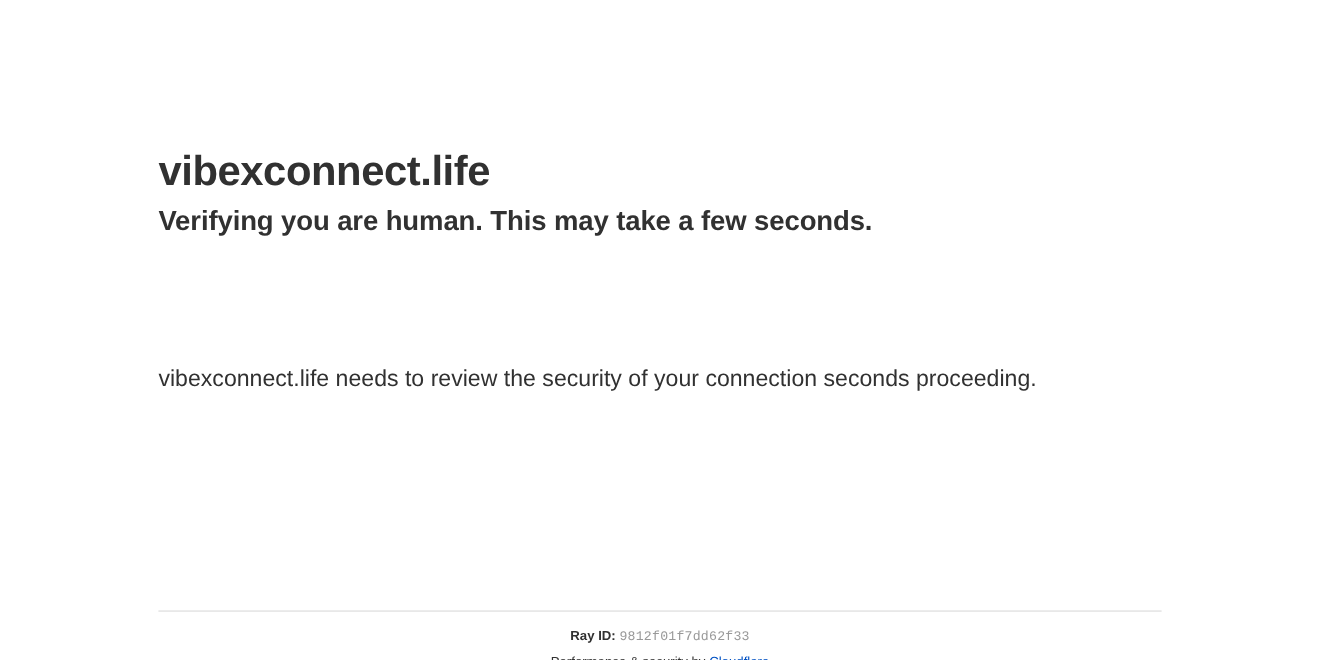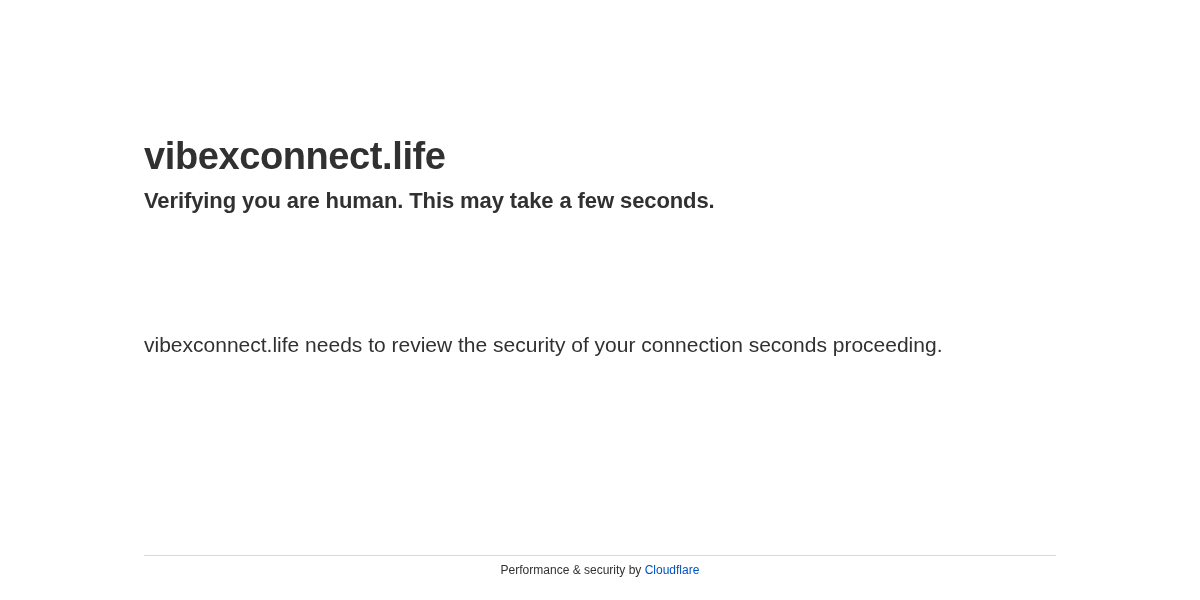--- a/index.html
+++ b/index.html
@@ -37,21 +37,21 @@
     font-size: 38px;
     font-weight: 700;
     line-height: 46px;
     letter-spacing: -0.4px;
     color: #313131;
     white-space: nowrap;
   }
 
   .subheadline {
     margin-top: 8px;
-    font-size: 22px;
+    font-size: 25px;
     font-weight: 700;
     line-height: 28px;
     letter-spacing: -0.1px;
     color: #313131;
     white-space: nowrap;
   }
 
   
   .widget-slot {
     margin-top: 22px;
@@ -131,20 +131,24 @@
     <div class="widget-slot"></div>
 
     <p class="body-copy">vibexconnect.life needs to review the security of your connection seconds proceeding.</p>
 
   </div>
 
   <div class="footer">
 
     <hr class="footer-divider">
 
+    <div class="footer-rayid">
+      <span class="label">Ray ID:</span>
+      <span class="hash">9812f01f7dd62f33</span>
+    </div>
 
     <div class="footer-attribution">
       <span>Performance &amp; security by </span><a href="#">Cloudflare</a>
     </div>
 
   </div>
 
 </div>
 
 </body></html>

